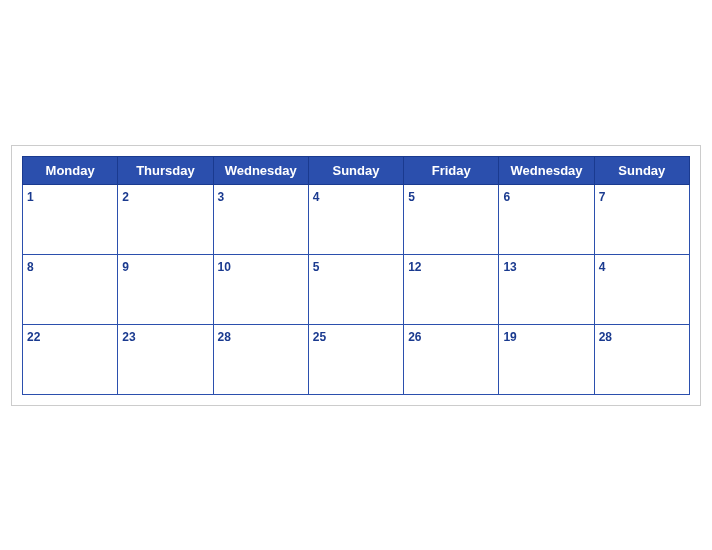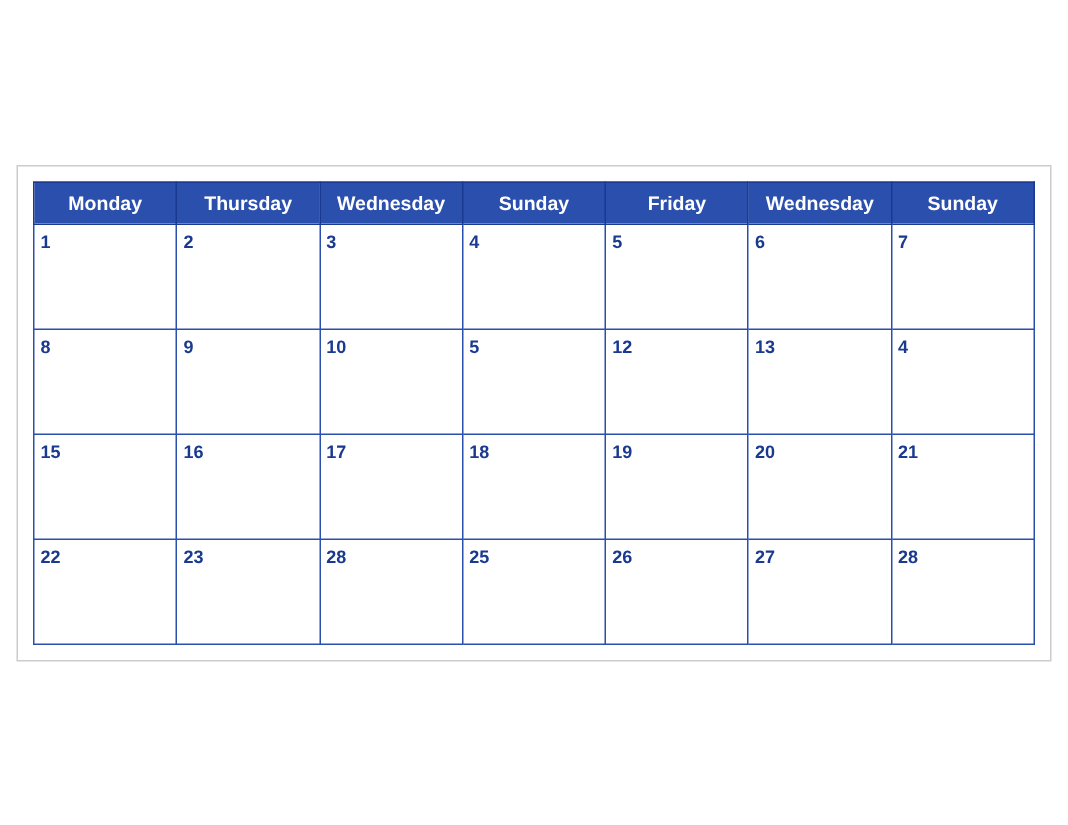--- a/index.html
+++ b/index.html
@@ -125,32 +125,23 @@
         <tr>
           <td><span class="day-number">8</span></td>
           <td><span class="day-number">9</span></td>
           <td><span class="day-number">10</span></td>
           <td><span class="day-number">5</span></td>
           <td><span class="day-number">12</span></td>
           <td><span class="day-number">13</span></td>
           <td><span class="day-number">4</span></td>
         </tr>
         <tr>
-          <td><span class="day-number">15</span></td>
-          <td><span class="day-number">16</span></td>
-          <td><span class="day-number">17</span></td>
-          <td><span class="day-number">18</span></td>
-          <td><span class="day-number">19</span></td>
-          <td><span class="day-number">20</span></td>
-          <td><span class="day-number">21</span></td>
-        </tr>
-        <tr>
           <td><span class="day-number">22</span></td>
           <td><span class="day-number">23</span></td>
           <td><span class="day-number">28</span></td>
           <td><span class="day-number">25</span></td>
           <td><span class="day-number">26</span></td>
-          <td><span class="day-number">27</span></td>
+          <td><span class="day-number">19</span></td>
           <td><span class="day-number">28</span></td>
         </tr>
       </tbody>
   </table>
 </div>
 
 </body></html>

